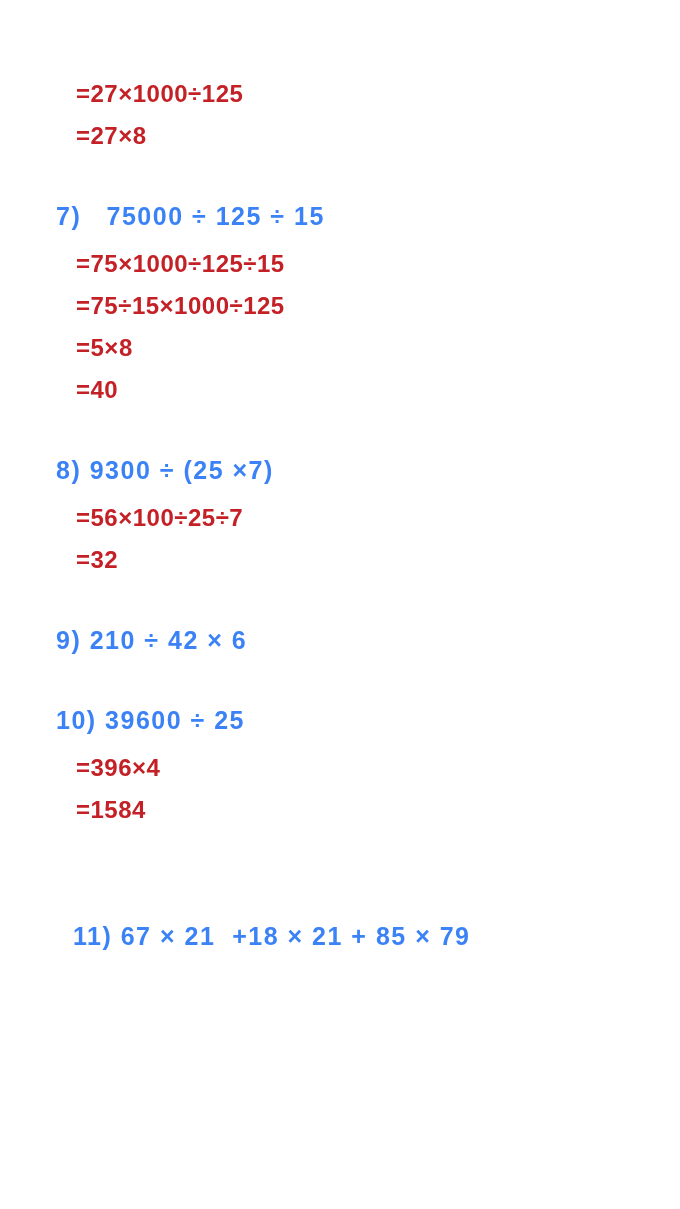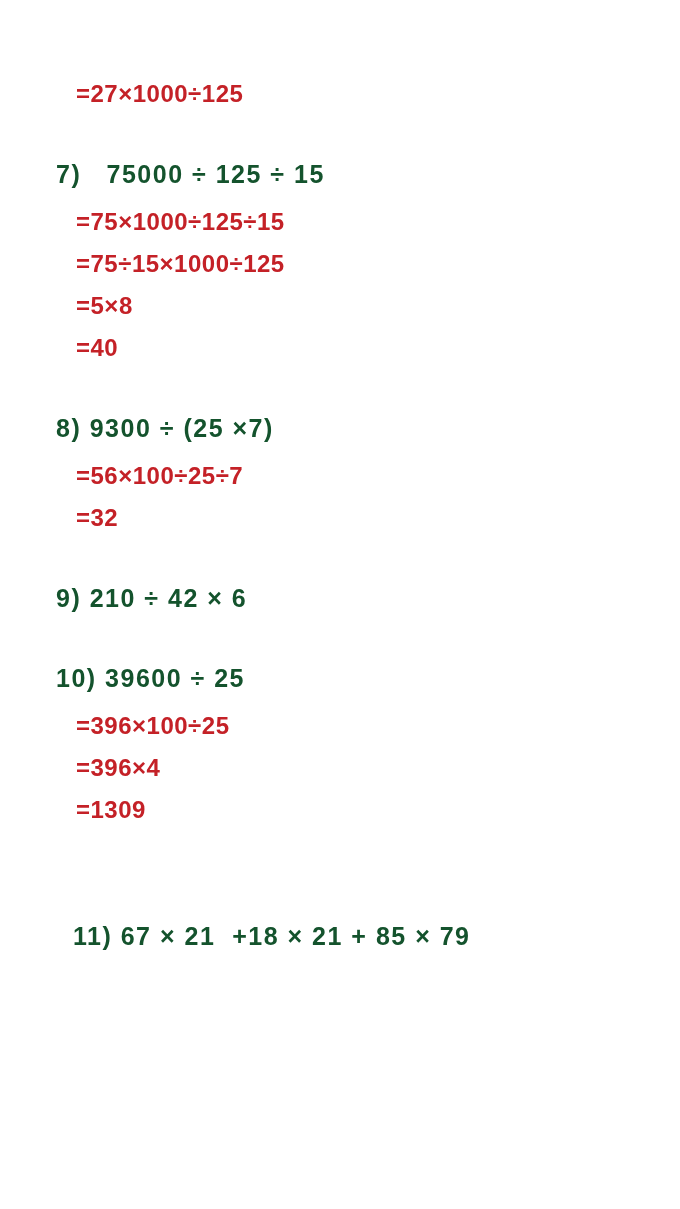--- a/index.html
+++ b/index.html
@@ -22,21 +22,21 @@
   }
   .problem { }
   .problem + .problem {
     margin-top: 38px;
   }
   .problem.extra-gap {
     margin-top: 84px;
     margin-left: 17px;
   }
   .problem-header {
-    color: #14532d;
+    color: #3b82f6;
     font-size: 25px;
     font-weight: 700;
     letter-spacing: 1.5px;
     line-height: 42px;
     margin-bottom: 6px;
     white-space: pre;
   }
   .step {
     color: #c42127;
     font-size: 24px;
@@ -47,20 +47,21 @@
     white-space: pre;
   }
 </style>
 </head>
 <body>
 
 <main class="page">
 
   <section class="problem">
     <div class="step">=27×1000÷125</div>
+    <div class="step">=27×8</div>
   </section>
 
   <section class="problem">
     <div class="problem-header">7)   75000 ÷ 125 ÷ 15</div>
     <div class="step">=75×1000÷125÷15</div>
     <div class="step">=75÷15×1000÷125</div>
     <div class="step">=5×8</div>
     <div class="step">=40</div>
   </section>
 
@@ -69,22 +70,21 @@
     <div class="step">=56×100÷25÷7</div>
     <div class="step">=32</div>
   </section>
 
   <section class="problem">
     <div class="problem-header">9) 210 ÷ 42 × 6</div>
   </section>
 
   <section class="problem">
     <div class="problem-header">10) 39600 ÷ 25</div>
-    <div class="step">=396×100÷25</div>
     <div class="step">=396×4</div>
-    <div class="step">=1309</div>
+    <div class="step">=1584</div>
   </section>
 
   <section class="problem extra-gap">
     <div class="problem-header">11) 67 × 21  +18 × 21 + 85 × 79</div>
   </section>
 
 </main>
 
 </body></html>

